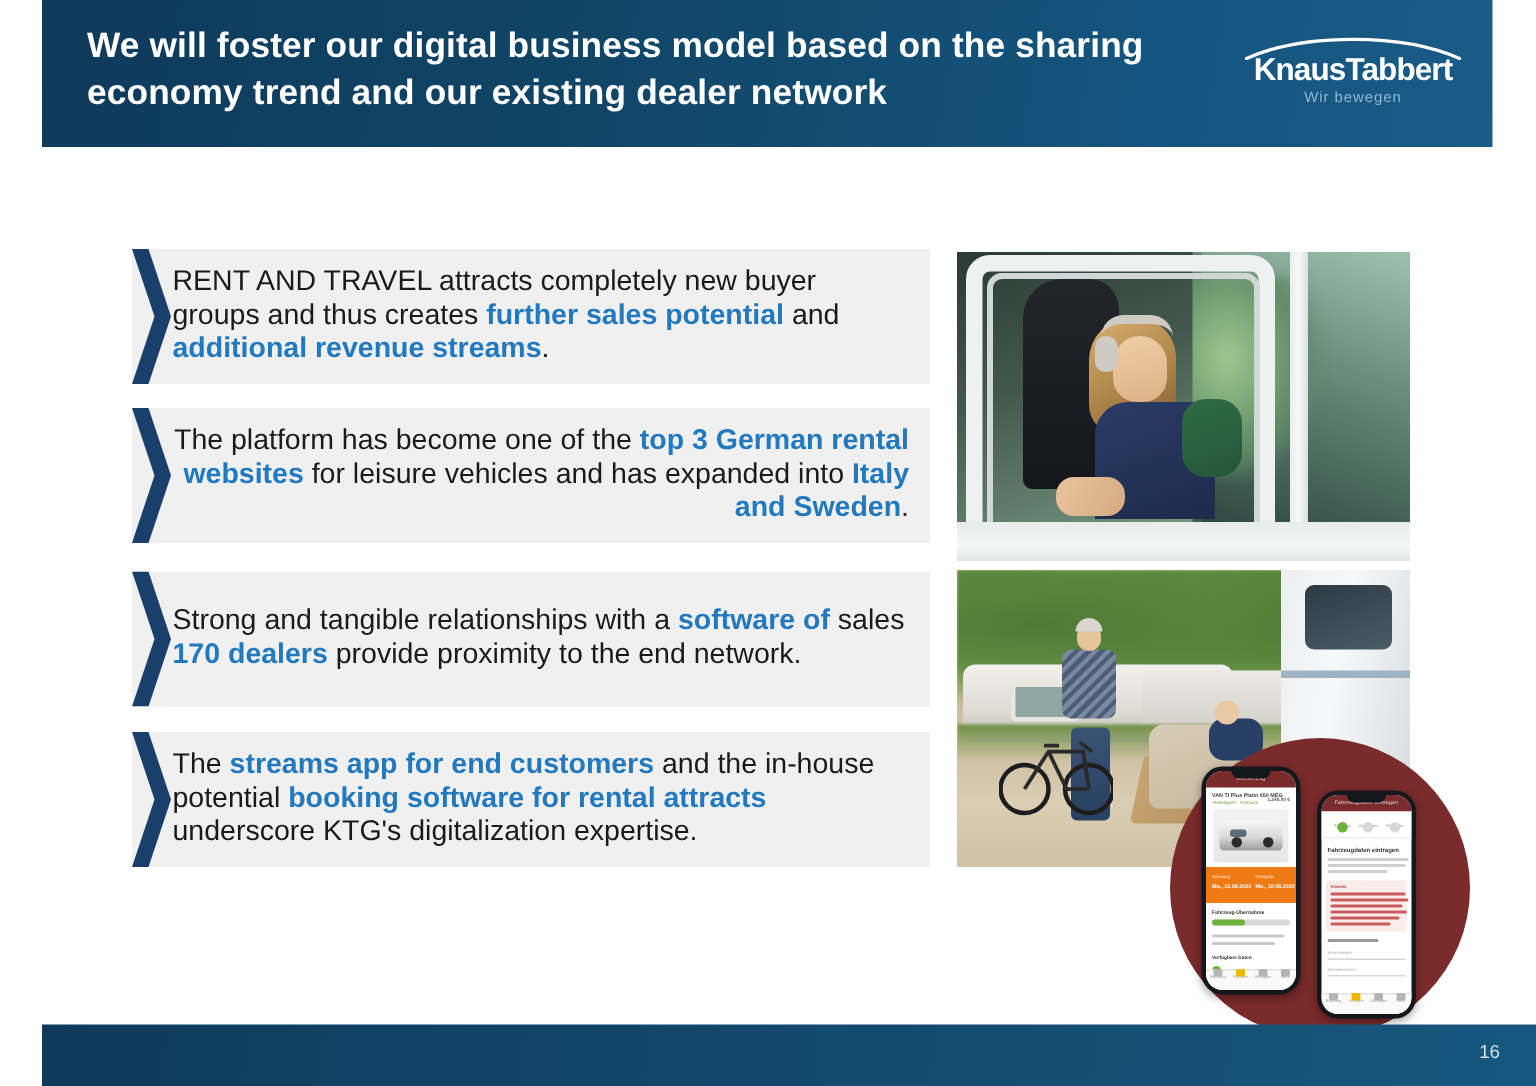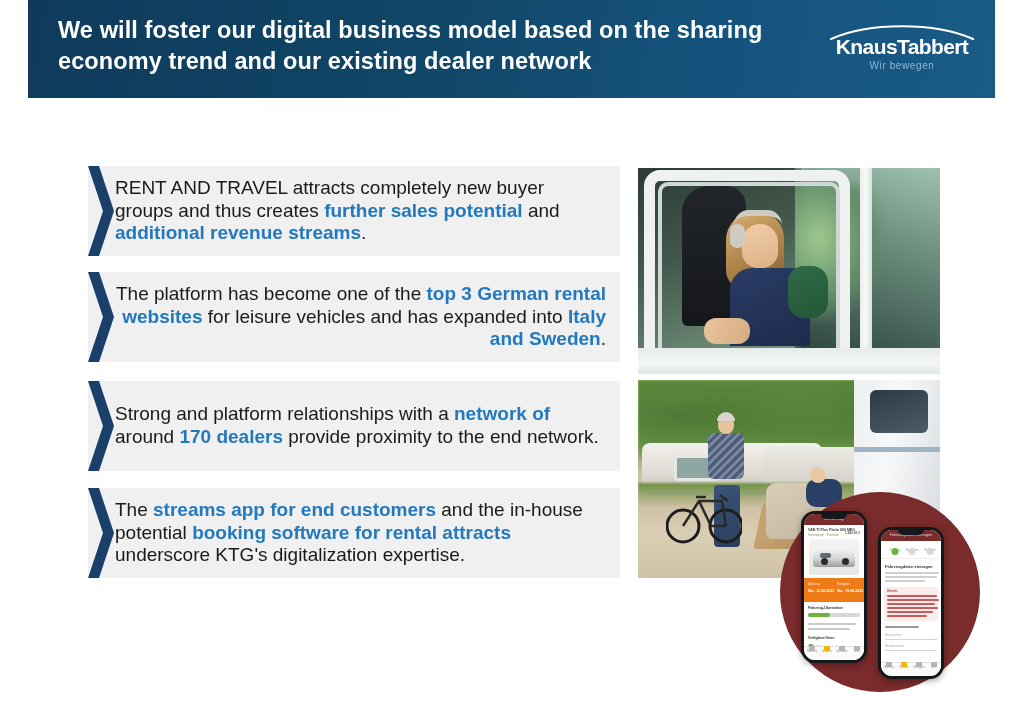--- a/index.html
+++ b/index.html
@@ -240,21 +240,21 @@
     <div class="txt">
       <p><span>The platform has become one of the </span><b>top 3 German rental websites</b><span> for leisure vehicles and has expanded into </span><b>Italy and Sweden</b><span>.</span></p>
     </div>
   </div>
 
   <div class="box" id="box3">
     <svg class="chev" viewBox="0 0 26 90" preserveAspectRatio="none">
       <polygon points="0,0 11,0 26,45 11,90 0,90 15,45" fill="#1b3f6b"></polygon>
     </svg>
     <div class="txt">
-      <p><span>Strong and platform relationships with a </span><b>network of</b><span> around </span><b>170 dealers</b><span> provide proximity to the end network.</span></p>
+      <p><span>Strong and tangible relationships with a </span><b>software of</b><span> sales </span><b>170 dealers</b><span> provide proximity to the end network.</span></p>
     </div>
   </div>
 
   <div class="box" id="box4">
     <svg class="chev" viewBox="0 0 26 90" preserveAspectRatio="none">
       <polygon points="0,0 11,0 26,45 11,90 0,90 15,45" fill="#1b3f6b"></polygon>
     </svg>
     <div class="txt">
       <p><span>The </span><b>streams app for end customers</b><span> and the in-house potential </span><b>booking software for rental attracts</b><span> underscore KTG's digitalization expertise.</span></p>
     </div>
@@ -382,14 +382,17 @@
       <div class="scrB-fld" style="top:125px; border:none"></div>
       <div class="scr-nav">
         <span style="left:2px">Buchung<i class="ic"></i></span>
         <span style="left:17px">Schäden<i class="ic y"></i></span>
         <span style="left:32px">Übergabe<i class="ic"></i></span>
         <span style="left:47px">Mehr<i class="ic"></i></span>
       </div>
     </div>
   </div>
 
+  <div class="footer">
+    <div class="page-num">16</div>
+  </div>
 
 </div>
 
 </body></html>

